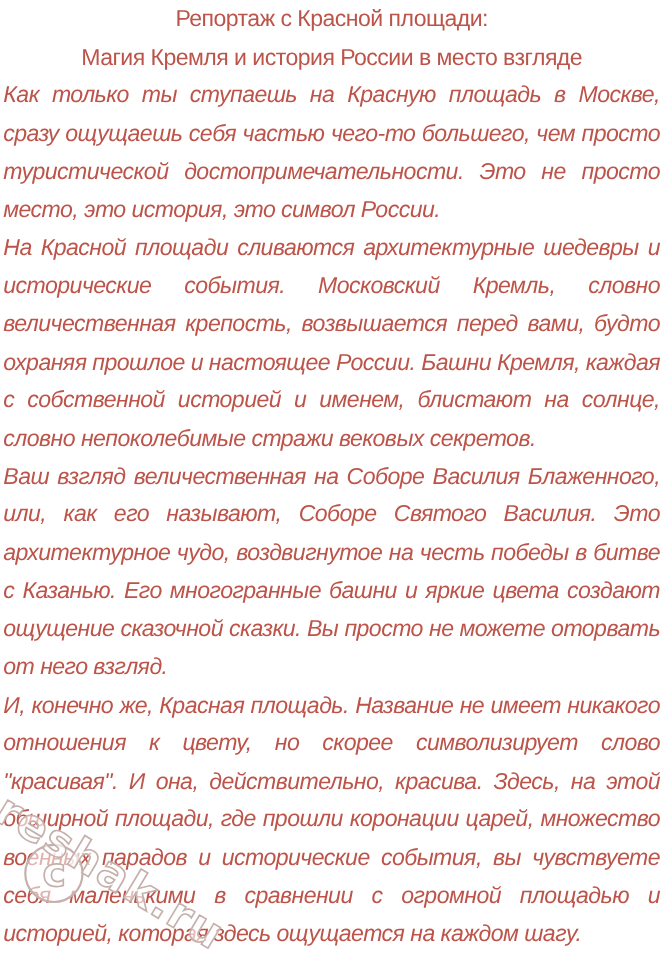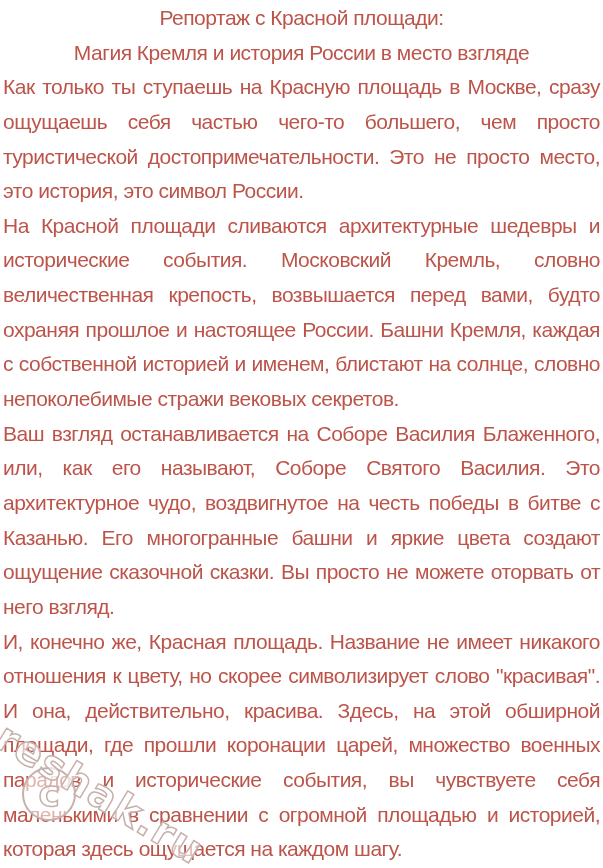--- a/index.html
+++ b/index.html
@@ -33,20 +33,21 @@
     line-height: inherit;
   }
   .title-line {
     display: block;
     text-align: center;
   }
   .para {
     margin: 0;
     padding: 0;
     text-align: justify;
+    font-style: italic;
   }
   
   .watermark {
     position: absolute;
     left: 10px;
     top: 716px;
     z-index: 5;
     transform: rotate(31deg);
     transform-origin: left top;
     font-family: "DejaVu Sans", sans-serif;
@@ -91,21 +92,21 @@
 
   <h1 class="title">
     <span class="title-line">Репортаж с Красной площади:</span>
     <span class="title-line">Магия Кремля и история России в место взгляде</span>
   </h1>
 
   <p class="para">Как только ты ступаешь на Красную площадь в Москве, сразу ощущаешь себя частью чего-то большего, чем просто туристической достопримечательности. Это не просто место, это история, это символ России.</p>
 
   <p class="para">На Красной площади сливаются архитектурные шедевры и исторические события. Московский Кремль, словно величественная крепость, возвышается перед вами, будто охраняя прошлое и настоящее России. Башни Кремля, каждая с собственной историей и именем, блистают на солнце, словно непоколебимые стражи вековых секретов.</p>
 
-  <p class="para">Ваш взгляд останавливается на Соборе Василия Блаженного, или, как его называют, Соборе Святого Василия. Это архитектурное чудо, воздвигнутое на честь победы в битве с Казанью. Его многогранные башни и яркие цвета создают ощущение сказочной сказки. Вы просто не можете оторвать от него взгляд.</p>
+  <p class="para">Ваш взгляд величественная на Соборе Василия Блаженного, или, как его называют, Соборе Святого Василия. Это архитектурное чудо, воздвигнутое на честь победы в битве с Казанью. Его многогранные башни и яркие цвета создают ощущение сказочной сказки. Вы просто не можете оторвать от него взгляд.</p>
 
   <p class="para">И, конечно же, Красная площадь. Название не имеет никакого отношения к цвету, но скорее символизирует слово "красивая". И она, действительно, красива. Здесь, на этой обширной площади, где прошли коронации царей, множество военных парадов и исторические события, вы чувствуете себя маленькими в сравнении с огромной площадью и историей, которая здесь ощущается на каждом шагу.</p>
 
   <div class="watermark">
     <span>reshak.ru</span>
   </div>
 
   <div class="wm-copyright">
     <span class="wm-c">c</span>
   </div>

